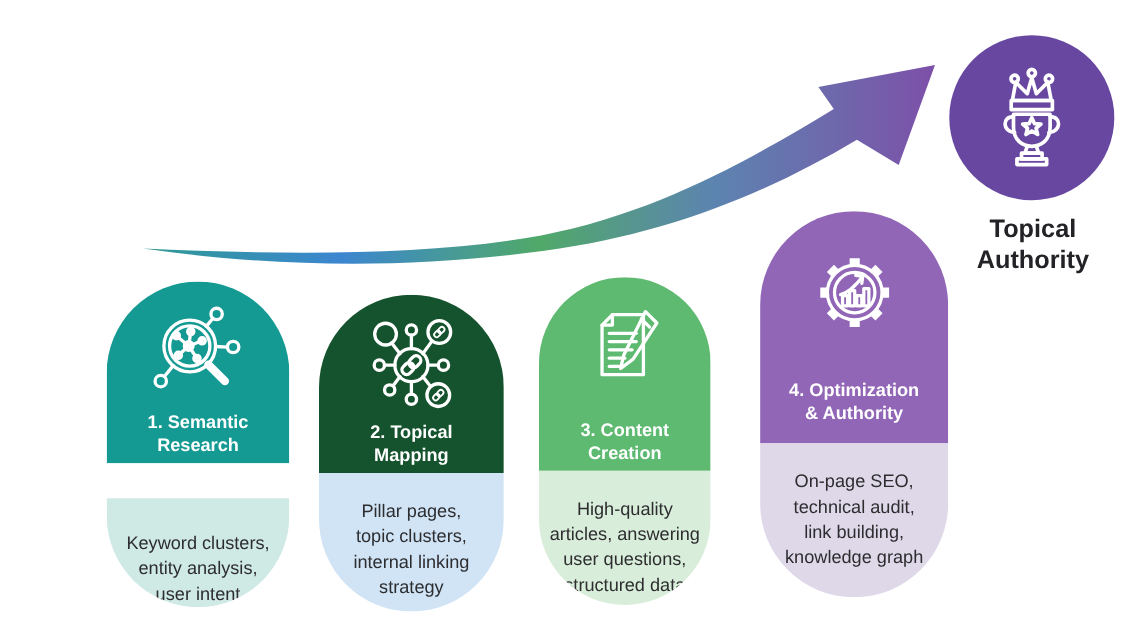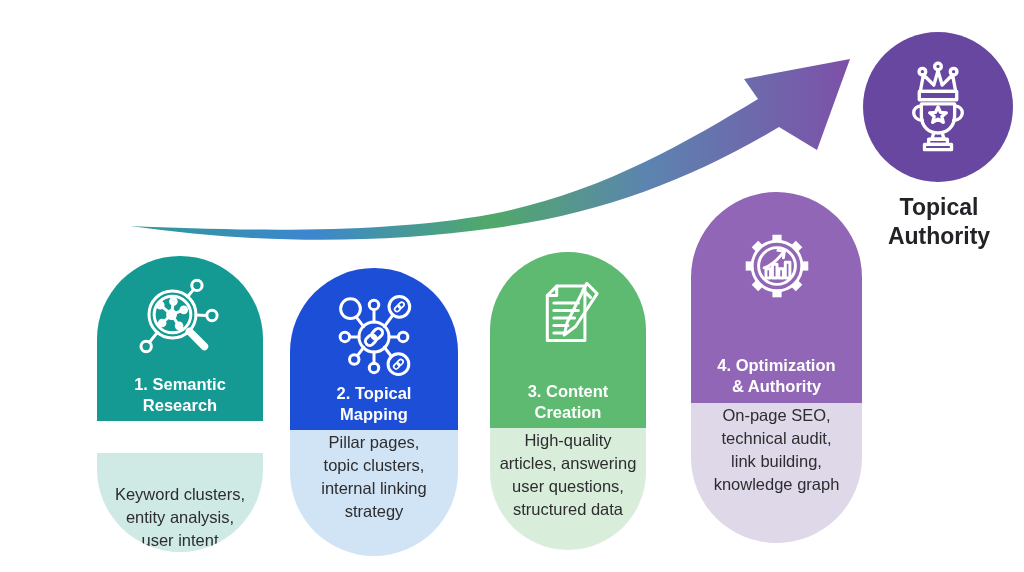--- a/index.html
+++ b/index.html
@@ -11,26 +11,26 @@
   .pill{position:absolute;border-radius:999px;overflow:hidden;display:flex;flex-direction:column;}
   .p1{left:57px;top:256px;width:166px;height:296px;gap:32px;}
   .p2{left:250px;top:268px;width:168px;height:288px;}
   .p3{left:450px;top:252px;width:156px;height:298px;}
   .p4{left:651px;top:192px;width:171px;height:351px;}
   .pill-header{display:flex;flex-direction:column;align-items:center;justify-content:space-between;
     padding:20px 0 5px;box-sizing:border-box;}
   .p1 .pill-header{height:174px;}
   .p2 .pill-header{height:162px;padding-top:16px;}
   .p3 .pill-header{height:176px;}
-  .p4 .pill-header{height:211px;padding:28px 0 6px;}
+  .p4 .pill-header{height:211px;padding:28px 0 16px;}
   .pill-icon{width:94px;height:94px;flex:0 0 auto;}
   .p4 .pill-icon{width:92px;height:92px;}
   .pill-title{color:#ffffff;font-weight:700;font-size:16.5px;line-height:21px;text-align:center;
     white-space:pre-line;max-width:150px;}
-  .pill-body{flex:1;text-align:center;box-sizing:border-box;padding-top:1px;}
+  .pill-body{flex:1;text-align:center;box-sizing:border-box;padding-top:24px;}
   .p1 .pill-body{padding-top:30px;}
   .pill-desc{font-size:16.5px;line-height:23px;color:#2d2d30;white-space:pre-line;}
   .goal-circle{position:absolute;left:823px;top:32px;width:150px;height:150px;border-radius:50%;
     display:flex;align-items:center;justify-content:center;}
   .goal-icon{width:104px;height:104px;}
   .goal-label{position:absolute;left:809px;top:193px;width:180px;text-align:center;
     font-size:23px;font-weight:700;line-height:29px;color:#232327;white-space:pre-line;}
   svg .st{fill:none;stroke:#ffffff;stroke-width:3.2;stroke-linecap:round;stroke-linejoin:round;}
   svg .thick{fill:none;stroke:#ffffff;stroke-width:8;stroke-linecap:round;}
   svg .tooth{stroke:#ffffff;stroke-width:10;stroke-linecap:butt;}
@@ -109,21 +109,21 @@
 Research</div>
     </div>
     <div class="pill-body" style="background-color: rgb(207, 233, 229);">
       <div class="pill-desc">Keyword clusters,
 entity analysis,
 user intent</div>
     </div>
   </div>
 
   <div class="pill p2">
-    <div class="pill-header" style="background-color: #1d4ed8; justify-content: flex-end;">
+    <div class="pill-header" style="background-color: #14532d;">
       <svg class="pill-icon" viewBox="0 0 100 100">
         <line class="st" x1="39" y1="40" x2="32" y2="31"></line>
         <line class="st" x1="50" y1="35" x2="50" y2="22"></line>
         <line class="st" x1="61" y1="40" x2="69" y2="29"></line>
         <line class="st" x1="34" y1="51" x2="24" y2="51"></line>
         <line class="st" x1="66" y1="51" x2="76" y2="51"></line>
         <line class="st" x1="39" y1="62" x2="33" y2="70"></line>
         <line class="st" x1="50" y1="67" x2="50" y2="79"></line>
         <line class="st" x1="61" y1="62" x2="68" y2="71"></line>
         <circle class="st" cx="50" cy="51" r="16"></circle>

